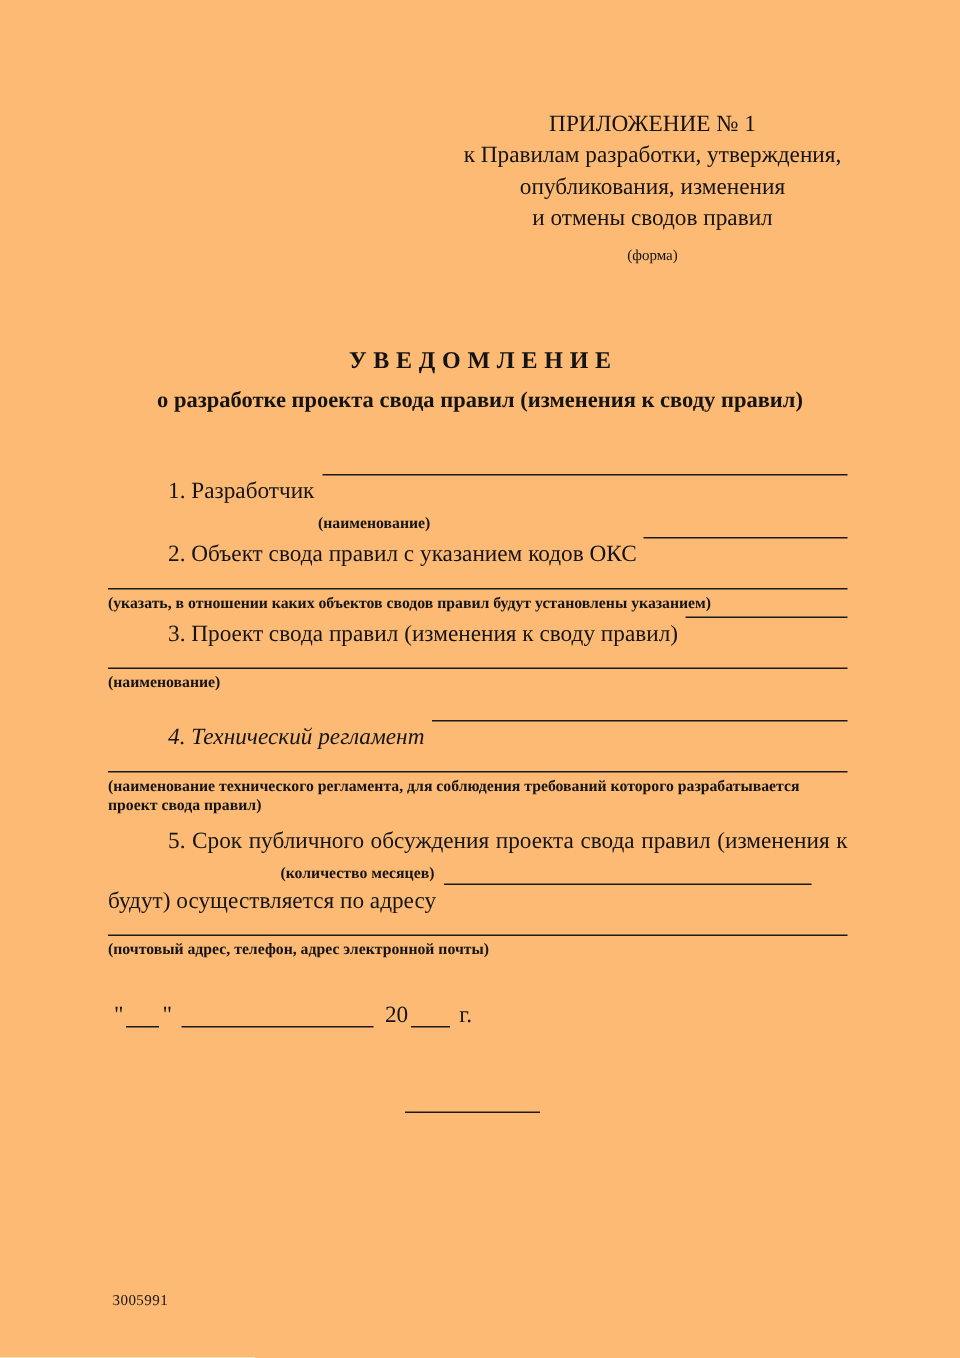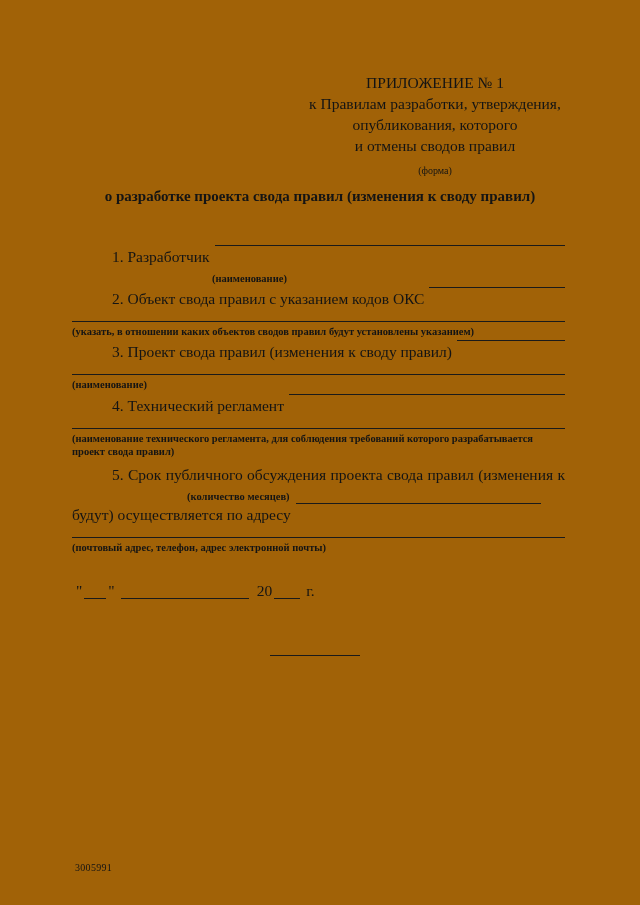--- a/index.html
+++ b/index.html
@@ -1,19 +1,19 @@
 <!DOCTYPE html>
 <html><head>
 <meta charset="utf-8">
 <style>
   html,body{margin:0;padding:0;background:#fff;}
   .page{
     position:relative;
     width:640px;height:905px;
-    background:#a16207;
+    background:#fdba74;
     color:#141414;
     font-family:"Liberation Serif","DejaVu Serif",serif;
     overflow:hidden;
   }
   
   .appendix{
     width:286px;
     margin:72px 62px 0 auto;
     text-align:center;
     font-size:15.5px;
@@ -77,21 +77,21 @@
   .cap-offset-md{margin-left:115px;}
   .just{
     line-height:24px;
     text-align:justify;
     text-align-last:justify;
     -moz-text-align-last:justify;
     text-indent:40px;
     margin-top:5px;
   }
   .mt2{margin-top:2px;}
-  .mt3{margin-top:3px;}
+  .mt3{margin-top:18px;font-style:italic;}
   
   .date-row{
     display:flex;
     align-items:flex-end;
     margin:26px 0 0 76px;
     font-size:15.5px;
     line-height:22px;
   }
   .dfill{
     display:inline-block;
@@ -120,25 +120,26 @@
   }
 </style>
 </head>
 <body>
 
 <div class="page">
 
   <div class="appendix">
     <div>ПРИЛОЖЕНИЕ № 1</div>
     <div>к Правилам разработки, утверждения,</div>
-    <div>опубликования, которого</div>
+    <div>опубликования, изменения</div>
     <div>и отмены сводов правил</div>
   </div>
   <div class="form-note">(форма)</div>
 
+  <div class="title">УВЕДОМЛЕНИЕ</div>
   <div class="subtitle">о разработке проекта свода правил (изменения к своду правил)</div>
 
   <div class="content">
 
     <div class="row indent">
       <span class="lbl">1. Разработчик</span>
       <span class="fill"></span>
     </div>
     <div class="caption cap-offset-lg">(наименование)</div>
 

